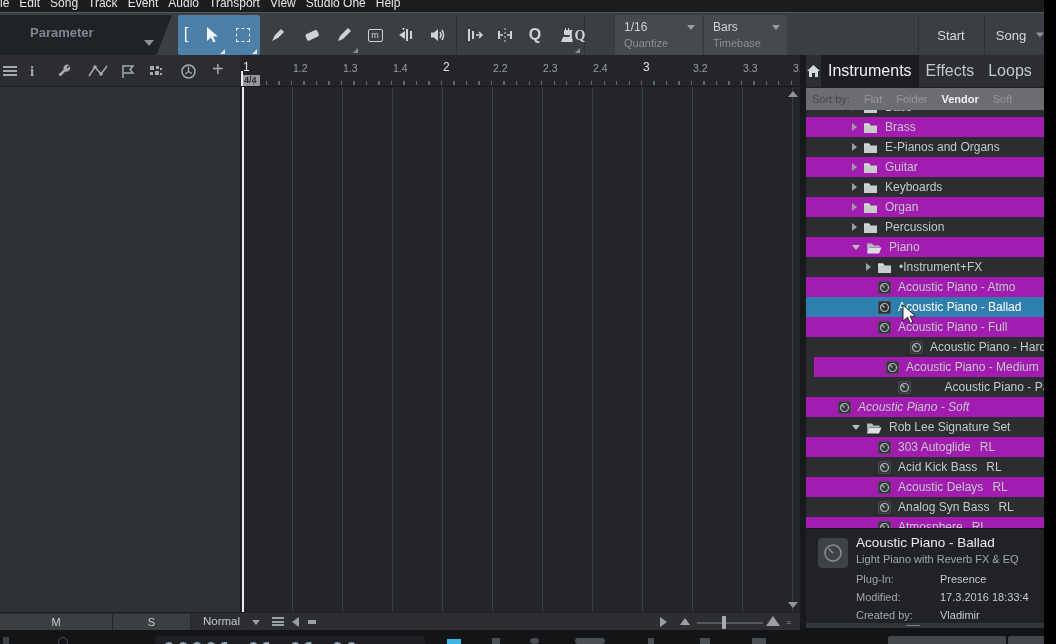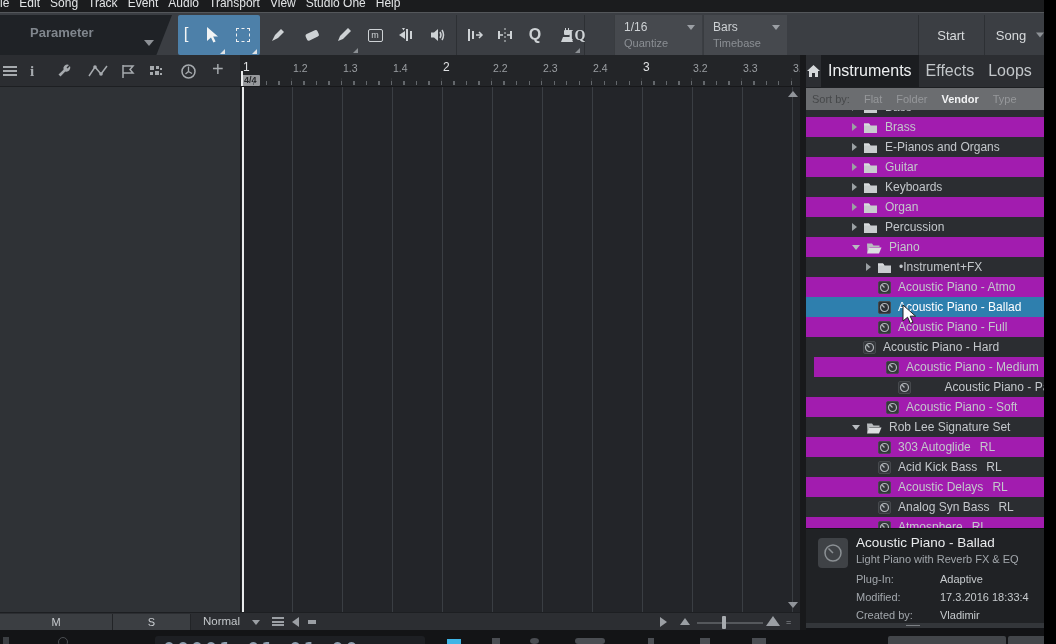--- a/index.html
+++ b/index.html
@@ -374,21 +374,21 @@
           <div class="tab">Files</div>
           <div class="tab">Clou</div>
         </div>
     </div>
     <div class="sortbar">
       <span class="sortlabel">Sort by:</span>
       <span id="sortopts" style="display:flex;">
           <span class="sortopt">Flat</span>
           <span class="sortopt">Folder</span>
           <span class="sortopt sel">Vendor</span>
-          <span class="sortopt">Type</span>
+          <span class="sortopt">Soft</span>
         </span>
     </div>
     <div class="tree" id="tree">
         <div class="trow" style="margin-top: -13px; padding-left: 46px;">
           <span class="texp closed"></span>
           <span class="ticon">
             <svg width="15" height="13" viewBox="0 0 15 13">
               <path d="M1 2.5 h5 l1.5 2 h6.5 v7.5 h-13 z" fill="#c9cccf"></path>
               <path d="M1 2.5 h5 l1.5 2 h-6.5 z" fill="#dadcde"></path>
             </svg>
@@ -501,21 +501,21 @@
           <span class="ticon">
             <span class="dial">
               <svg width="11" height="11" viewBox="0 0 11 11">
                 <circle cx="5.5" cy="5.5" r="4" stroke="#b2b6ba" stroke-width="1.2" fill="none"></circle>
                 <line x1="5.5" y1="5.5" x2="3" y2="3" stroke="#b2b6ba" stroke-width="1.2"></line>
               </svg>
             </span>
           </span>
           <span>Acoustic Piano - Full</span>
         </div>
-        <div class="trow" style="padding-left: 57px;">
+        <div class="trow" style="padding-left: 104px;">
           <span class="ticon">
             <span class="dial">
               <svg width="11" height="11" viewBox="0 0 11 11">
                 <circle cx="5.5" cy="5.5" r="4" stroke="#b2b6ba" stroke-width="1.2" fill="none"></circle>
                 <line x1="5.5" y1="5.5" x2="3" y2="3" stroke="#b2b6ba" stroke-width="1.2"></line>
               </svg>
             </span>
           </span>
           <span>Acoustic Piano - Hard</span>
         </div>
@@ -534,21 +534,21 @@
           <span class="ticon">
             <span class="dial">
               <svg width="11" height="11" viewBox="0 0 11 11">
                 <circle cx="5.5" cy="5.5" r="4" stroke="#b2b6ba" stroke-width="1.2" fill="none"></circle>
                 <line x1="5.5" y1="5.5" x2="3" y2="3" stroke="#b2b6ba" stroke-width="1.2"></line>
               </svg>
             </span>
           </span>
           <span>Acoustic Piano - Pad</span>
         </div>
-        <div class="trow alt" style="padding-left: 80px;">
+        <div class="trow alt" style="padding-left: 32px; font-style: italic;">
           <span class="ticon">
             <span class="dial">
               <svg width="11" height="11" viewBox="0 0 11 11">
                 <circle cx="5.5" cy="5.5" r="4" stroke="#b2b6ba" stroke-width="1.2" fill="none"></circle>
                 <line x1="5.5" y1="5.5" x2="3" y2="3" stroke="#b2b6ba" stroke-width="1.2"></line>
               </svg>
             </span>
           </span>
           <span>Acoustic Piano - Soft</span>
         </div>
@@ -626,21 +626,21 @@
     <div class="info">
       <div class="bigicon">
         <svg width="20" height="20" viewBox="0 0 20 20">
             <circle cx="10" cy="10" r="8" stroke="#8b9094" stroke-width="1.5" fill="none"></circle>
             <line x1="10" y1="10" x2="5.5" y2="5.5" stroke="#8b9094" stroke-width="1.5"></line>
           </svg>
       </div>
       <div class="ititle">Acoustic Piano - Ballad</div>
       <div class="isub">Light Piano with Reverb FX &amp; EQ</div>
       <div id="infofields">
-          <div class="ifield" style="top: 44px;"><span class="iflabel">Plug-In:</span><span class="ifvalue">Adaptive</span></div>
+          <div class="ifield" style="top: 44px;"><span class="iflabel">Plug-In:</span><span class="ifvalue">Presence</span></div>
           <div class="ifield" style="top: 62px;"><span class="iflabel">Modified:</span><span class="ifvalue">17.3.2016 18:33:4</span></div>
           <div class="ifield" style="top: 80px;"><span class="iflabel">Created by:</span><span class="ifvalue">Vladimir</span></div>
         </div>
     </div>
     <div class="bgrip"></div>
   </div>
 
   <div class="transportbar">
     <span style="position:absolute;left:3px;top:7px;width:6px;height:7px;background:#3c3f43;"></span>
     <span class="tcirc"></span>

